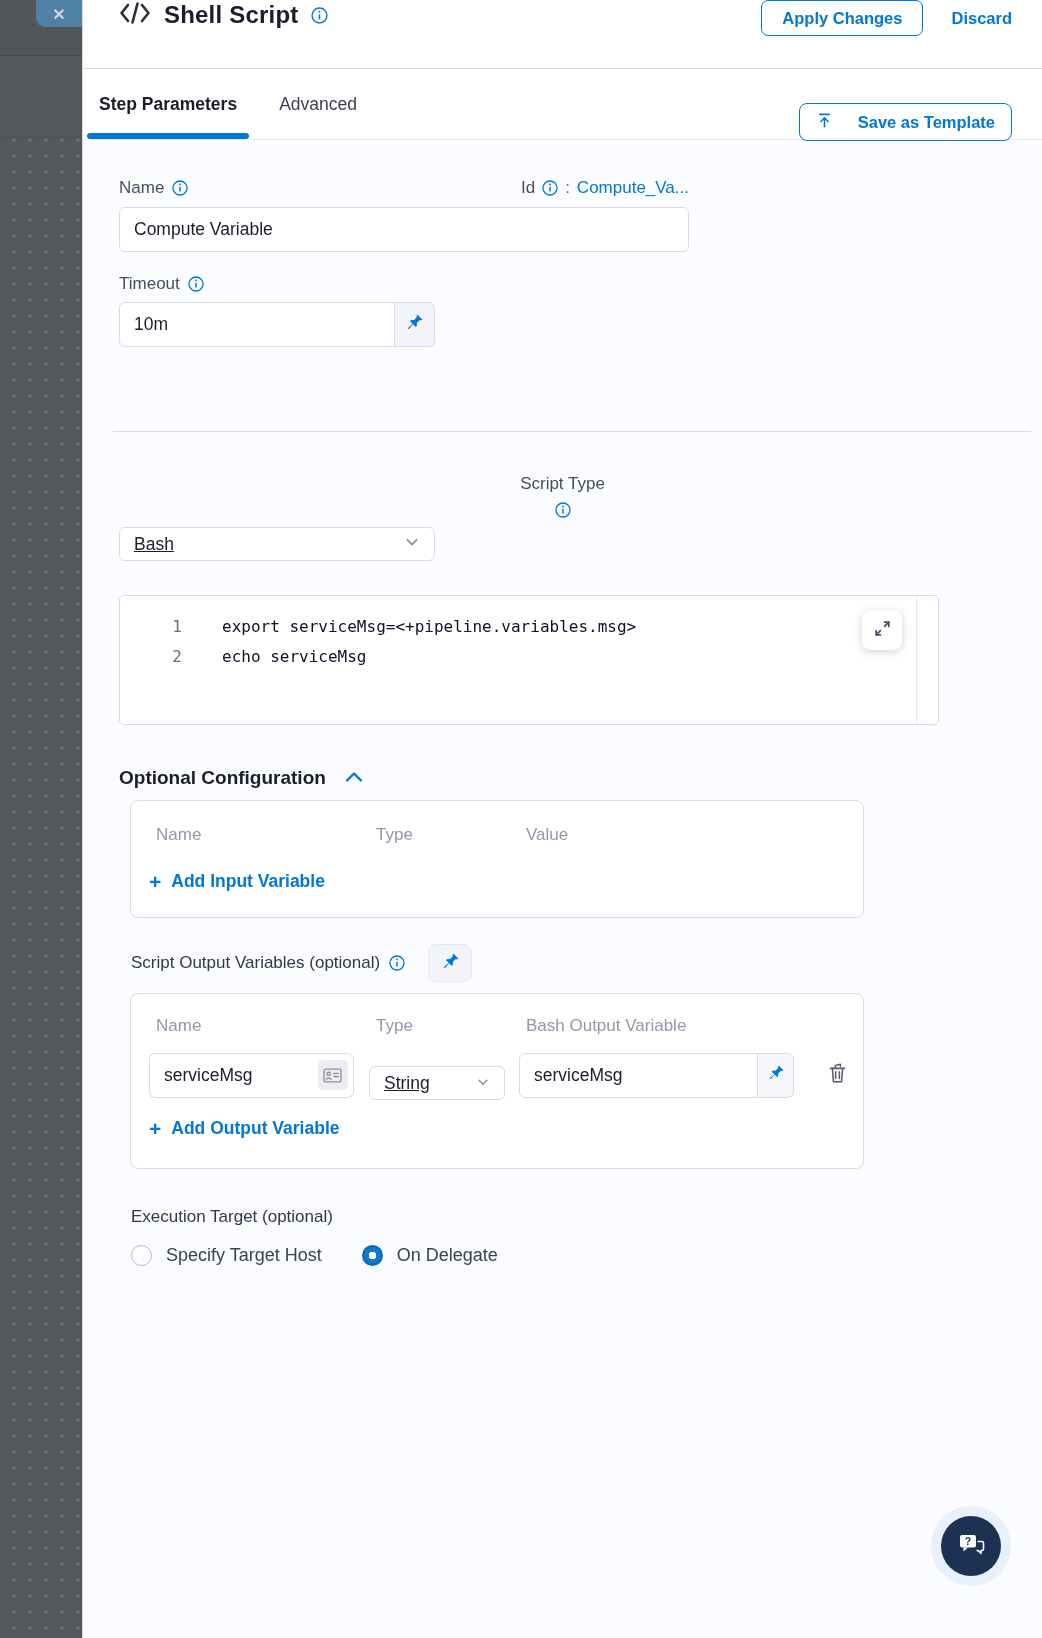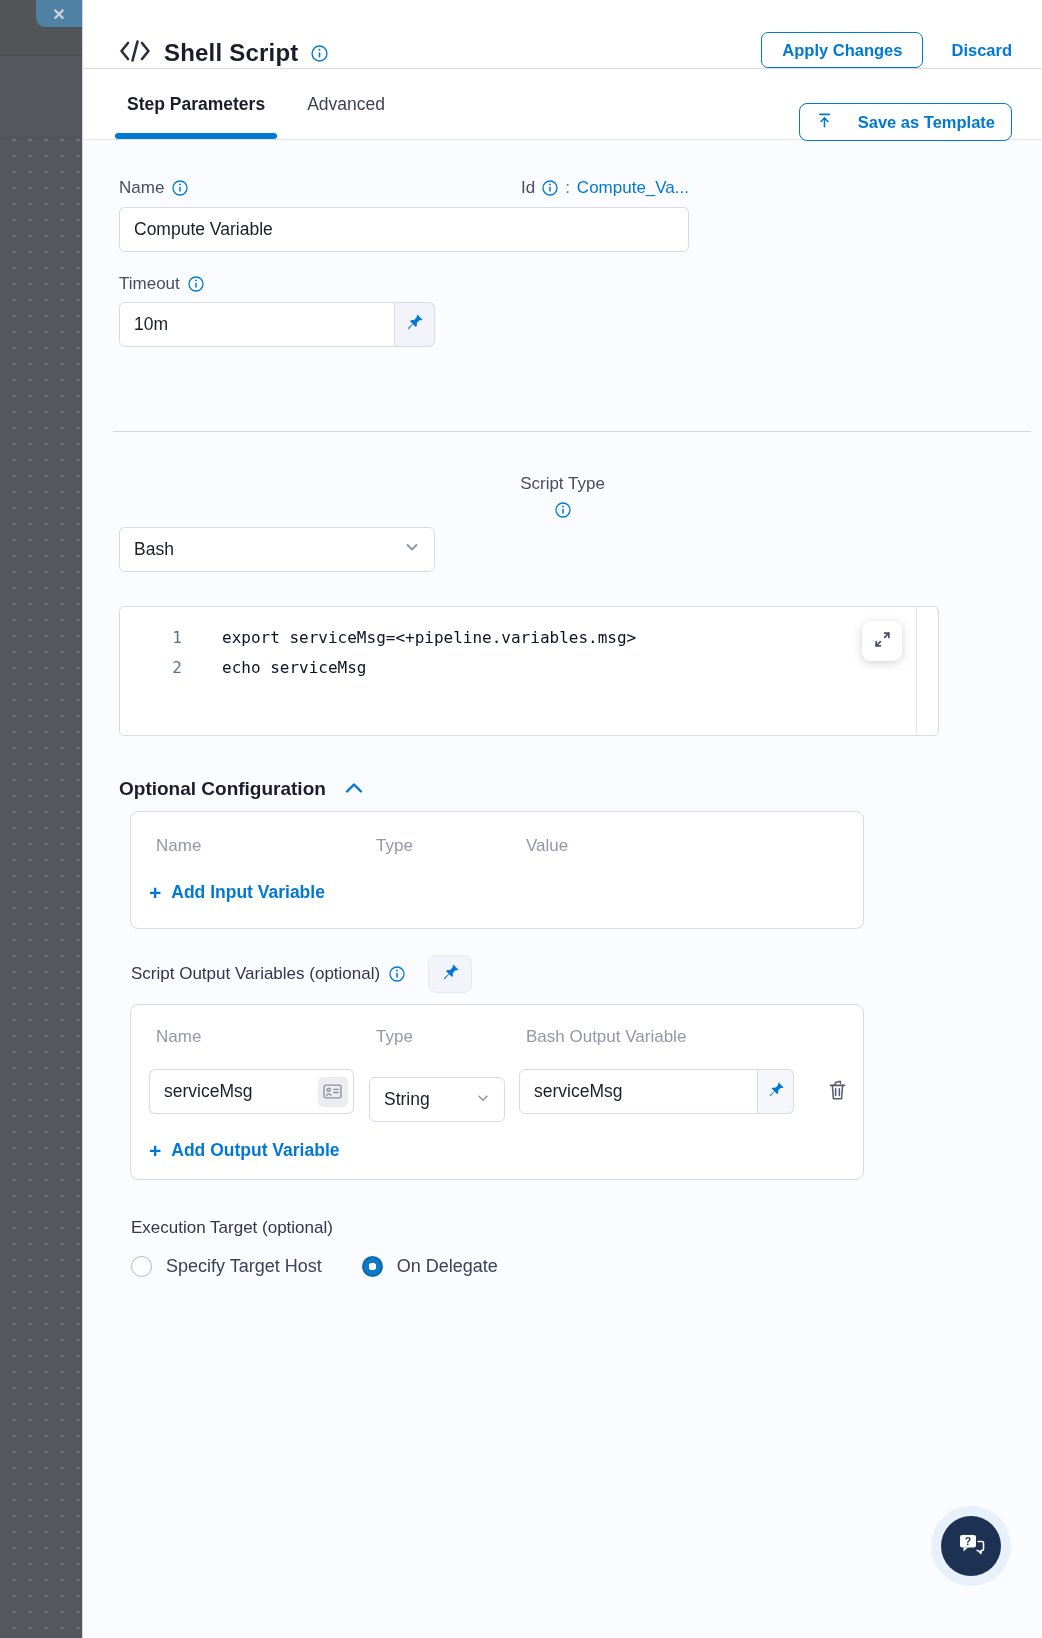--- a/index.html
+++ b/index.html
@@ -11,29 +11,29 @@
   .canvas-topband { position:absolute; left:0; top:0; width:100%; height:56px; background:#525659; border-bottom:1px solid #474b4e; }
   .canvas-dots { position:absolute; left:0; top:137px; right:0; bottom:0; border-top:1px solid #4c5053;
     background-image:radial-gradient(circle, #6e7275 1.5px, transparent 1.7px); background-size:16px 16px; background-position:6px 10px; }
   .close-btn { position:absolute; left:36px; top:0; width:46px; height:27px; background:#4f81a4; border-radius:0 0 0 9px;
     display:flex; align-items:flex-end; justify-content:center; cursor:pointer; }
   .close-btn span { color:#ccd3d9; font-size:16px; font-weight:700; line-height:24px; }
 
   
   .panel { position:absolute; left:82px; top:0; width:960px; height:100%; background:#fafcff; border-left:1px solid #d4d6de; display:flex; flex-direction:column; }
 
-  .panel-header { height:69px; background:#fff; border-bottom:1px solid #d9dae5; display:flex; align-items:flex-end; padding:0 30px 0 36px; }
+  .panel-header { height:69px; background:#fff; border-bottom:1px solid #d9dae5; display:flex; align-items:flex-start; padding:0 30px 0 36px; }
   .title-group { display:flex; align-items:center; gap:13px; }
   .panel-title { font-size:24px; font-weight:700; color:#1b1d2c; letter-spacing:.2px; }
   .header-actions { margin-left:auto; display:flex; align-items:center; gap:28px; }
   .btn-apply { background:#fff; border:1.5px solid #0278d5; color:#0278d5; font-size:16.5px; font-weight:600;
     height:36px; padding:0 20px; border-radius:7px; font-family:inherit; cursor:pointer; }
   .link-discard { color:#0278d5; font-size:16.5px; font-weight:600; cursor:pointer; }
 
-  .tabs-row { height:71px; background:#fff; border-bottom:1px solid #e2e5ee; display:flex; align-items:center; padding:0 30px 0 44px; position:relative; }
+  .tabs-row { height:71px; background:#fff; border-bottom:1px solid #e2e5ee; display:flex; align-items:center; padding:0 30px 0 16px; position:relative; }
   .tab { font-size:17.5px; color:#3d4154; cursor:pointer; position:relative; height:100%; display:flex; align-items:center; }
   .tab + .tab { margin-left:42px; }
   .tab.active { font-weight:700; color:#1b1d2c; }
   .tab.active::after { content:""; position:absolute; left:-12px; right:-12px; bottom:0; height:6px; background:#0278d5; border-radius:4px; }
   .btn-template { margin-left:auto; display:flex; align-items:center; gap:25px; background:#fff; border:1px solid #0278d5; color:#0278d5;
     font-size:16.5px; font-weight:600; height:38px; padding:0 16px; border-radius:8px; font-family:inherit; cursor:pointer;margin-top:36px; }
 
   .panel-body { flex:1; padding:38px 36px 0; position:relative; }
 
   .field-label { font-size:17px; color:#4a4d5f; display:flex; align-items:center; gap:8px; }
@@ -48,22 +48,22 @@
   .input-name { width:570px; margin-top:9px; display:block; }
 
   .timeout-group { margin-top:8px; width:316px; display:flex; }
   .timeout-group .text-input { border-radius:6px 0 0 6px; width:276px; }
   .pin-seg { width:40px; height:45px; background:#f3f4f9; border:1px solid #d9dae5; border-left:none; border-radius:0 6px 6px 0;
     display:flex; align-items:center; justify-content:center; cursor:pointer; }
 
   .divider { margin:84px 0 0 -6px; width:918px; border-top:1px solid #d8dade; }
 
   .mt-label { margin-top:42px;flex-direction:column; }
-  .select-box { margin-top:9px; width:316px; height:45px; background:#fff; border:1px solid #d9dae5; border-radius:6px;
-    display:flex; align-items:center; justify-content:space-between; padding:0 14px; font-size:17.5px; color:#1b1d2c; cursor:pointer; }
+  .select-box { margin-top:9px; width:316px; height:34px; background:#fff; border:1px solid #d9dae5; border-radius:6px;
+    display:flex; align-items:center; justify-content:space-between; padding:0 14px; font-size:17.5px; color:#1b1d2c; cursor:pointer;text-decoration:underline; }
 
   .script-label-row { margin-top:26px; display:flex; align-items:center; gap:26px; }
   .fx-btn { width:47px; height:37px; background:#f3f4f9; border:1px solid #e4e6ef; border-radius:8px; display:flex; align-items:center; justify-content:center;
     color:#ff7020; font-size:15px; cursor:pointer; font-family:"Liberation Serif", serif; font-style:italic; }
   .fx-sub { font-size:10px; margin-top:6px; font-style:normal; font-family:"Liberation Sans", sans-serif; }
 
   .code-editor { margin-top:34px; width:820px; height:130px; background:#fff; border:1px solid #d9dae5; border-radius:5px; position:relative; }
   .code-lines { padding:16px 0 0 0; font-family:"DejaVu Sans Mono", monospace; font-size:16px; line-height:30px; }
   .code-line { display:flex; }
   .line-num { width:62px; text-align:right; color:#5b7287; flex:0 0 62px; }

